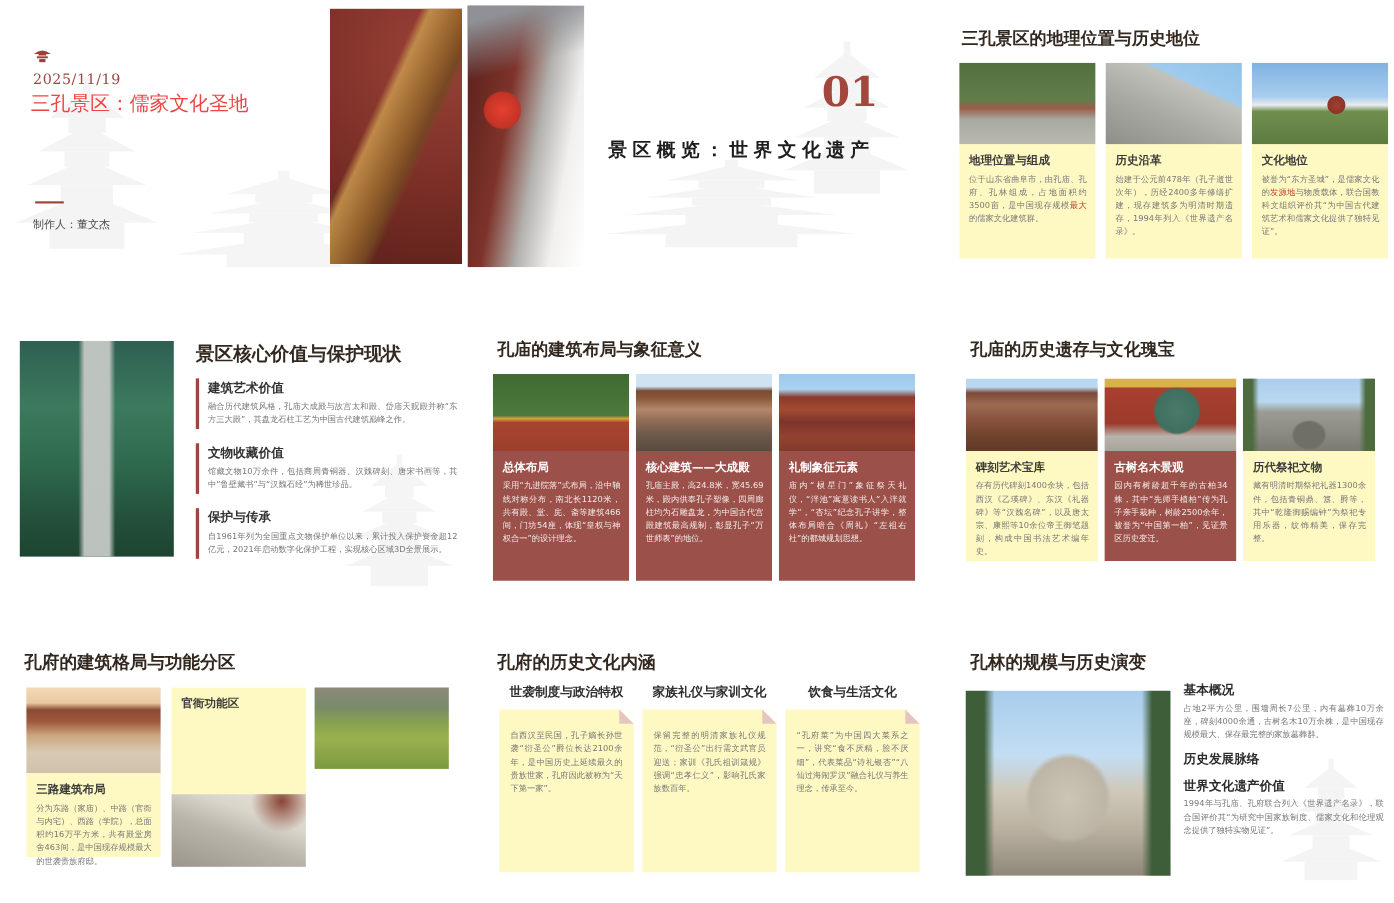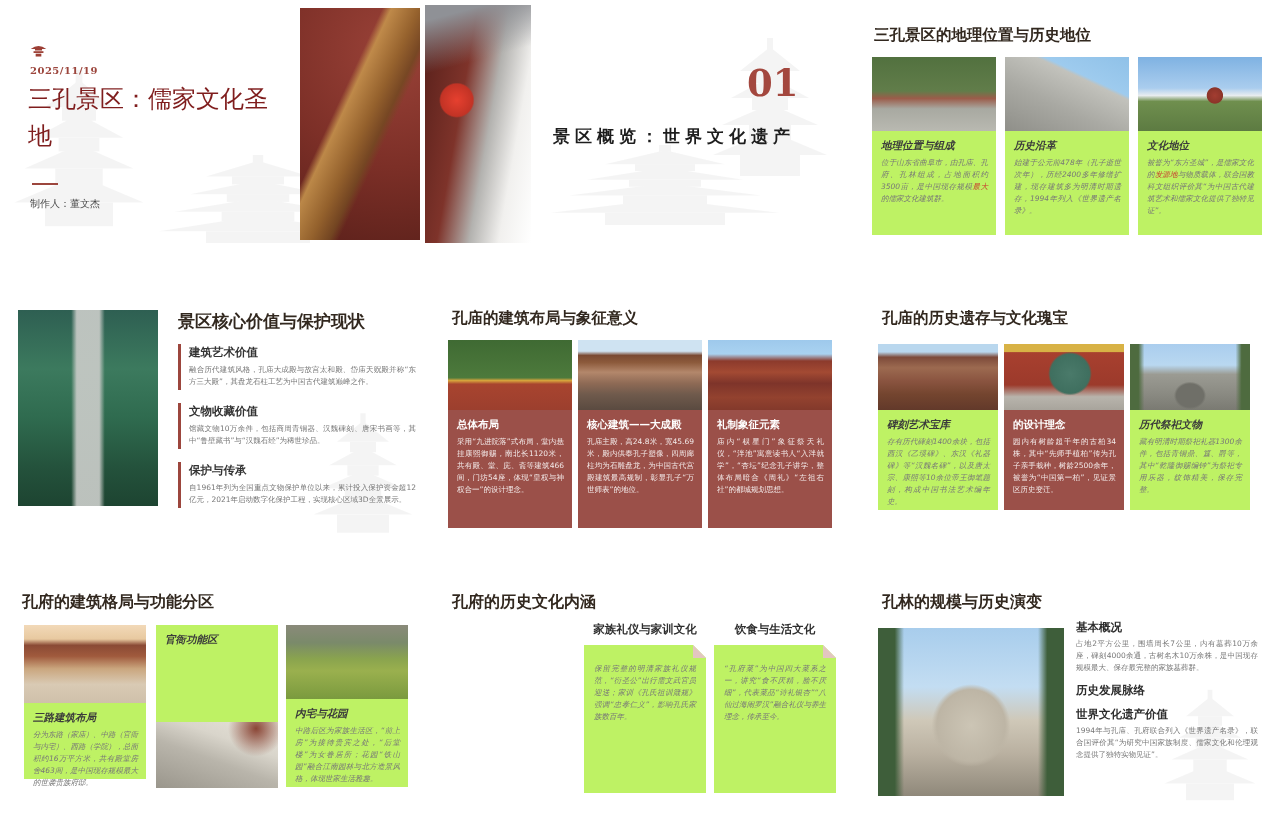--- a/index.html
+++ b/index.html
@@ -20,28 +20,28 @@
   #s5{left:440px;top:298px;width:410px;height:238px;}
   #s6{left:870px;top:298px;width:397px;height:238px;}
   #s7{left:8px;top:580px;width:412px;height:238px;}
   #s8{left:440px;top:580px;width:410px;height:238px;}
   #s9{left:870px;top:580px;width:397px;height:238px;}
   
   .slide-title{font-family:"DejaVu Serif","Liberation Serif",serif;font-weight:bold;color:#32281f;}
   .card-heading{font-weight:bold;color:#3b3b3b;font-size:10.5px;margin:0 0 4px 0;}
   .small-txt{font-size:7.5px;line-height:1.6;color:#777;text-align:justify;}
   .hl{color:#c8392e;}
-  .pink{background:#bef264;font-style:italic;}
+  .pink{background:#fef9c3;}
   .darkcard{background:#9b5049;}
   .darkcard .card-heading{color:#ffffff;}
   .darkcard .small-txt{color:rgba(255,255,255,.88);}
   
   .s1-icon{left:22px;top:38px;width:17px;height:15px;}
-  .s1-date{left:22px;top:60px;font-size:10px;color:#9c463d;letter-spacing:.5px;font-weight:bold;}
-  .s1-title{left:20px;top:76px;width:250px;font-size:24px;line-height:1.55;color:#7f1d1d;}
+  .s1-date{left:22px;top:60px;font-size:13px;color:#9c463d;letter-spacing:.5px;font-weight:normal;}
+  .s1-title{left:20px;top:76px;width:250px;font-size:18px;line-height:1.55;color:#ef4444;}
   .s1-divider{left:24px;top:178px;width:26px;height:2px;background:#9c463d;}
   .s1-author{left:22px;top:192px;font-size:10px;color:#4a4a4a;}
   .s1-photo{left:292px;top:3px;width:121px;height:232px;
     background:
       linear-gradient(115deg, rgba(201,150,82,0) 36%, rgba(196,146,76,.9) 40%, rgba(150,100,45,.95) 52%, rgba(116,72,34,.9) 60%, rgba(201,150,82,0) 64%),
       radial-gradient(circle at 78% 18%, #9a4238 0%, #7c2f27 55%, #5c211b 100%);}
   
   .s2-photo{left:0;top:0;width:106px;height:238px;
     background:
       radial-gradient(circle at 30% 40%, #e6402f 0%, #c23325 10%, rgba(0,0,0,0) 11%),
@@ -222,21 +222,21 @@
   </div>
 </div>
 
 <div class="slide" id="s5">
   <div class="abs slide-title s5-title">孔庙的建筑布局与象征意义</div>
 
   <div class="card s5-card" style="left:8px">
     <div class="ph f-redwall" style="position:relative;height:70px"></div>
     <div class="body darkcard" style="height:110px">
       <div class="card-heading">总体布局</div>
-      <div class="small-txt">采用“九进院落”式布局，堂内悬挂康熙御赐，南北长1120米，共有殿、堂、庑、斋等建筑466间，门坊54座，体现“皇权与神权合一”的设计理念。</div>
+      <div class="small-txt">采用“九进院落”式布局，沿中轴线对称分布，南北长1120米，共有殿、堂、庑、斋等建筑466间，门坊54座，体现“皇权与神权合一”的设计理念。</div>
     </div>
   </div>
 
   <div class="card s5-card" style="left:138px">
     <div class="ph f-hall" style="position:relative;height:70px"></div>
     <div class="body darkcard" style="height:110px">
       <div class="card-heading">核心建筑——大成殿</div>
       <div class="small-txt">孔庙主殿，高24.8米，宽45.69米，殿内供奉孔子塑像，四周廊柱均为石雕盘龙，为中国古代宫殿建筑最高规制，彰显孔子“万世师表”的地位。</div>
     </div>
   </div>
@@ -257,21 +257,21 @@
     <div class="ph f-beike" style="position:relative;height:66px"></div>
     <div class="body pink" style="height:92px">
       <div class="card-heading">碑刻艺术宝库</div>
       <div class="small-txt">存有历代碑刻1400余块，包括西汉《乙瑛碑》、东汉《礼器碑》等“汉魏名碑”，以及唐太宗、康熙等10余位帝王御笔题刻，构成中国书法艺术编年史。</div>
     </div>
   </div>
 
   <div class="card s6-card" style="left:134px">
     <div class="ph f-gushu" style="position:relative;height:66px"></div>
     <div class="body darkcard" style="height:92px">
-      <div class="card-heading">的设计理念</div>
+      <div class="card-heading">古树名木景观</div>
       <div class="small-txt">园内有树龄超千年的古柏34株，其中“先师手植柏”传为孔子亲手栽种，树龄2500余年，被誉为“中国第一柏”，见证景区历史变迁。</div>
     </div>
   </div>
 
   <div class="card s6-card" style="left:260px">
     <div class="ph f-jisi" style="position:relative;height:66px"></div>
     <div class="body pink" style="height:92px">
       <div class="card-heading">历代祭祀文物</div>
       <div class="small-txt">藏有明清时期祭祀礼器1300余件，包括青铜鼎、簋、爵等，其中“乾隆御赐编钟”为祭祀专用乐器，纹饰精美，保存完整。</div>
     </div>
@@ -286,29 +286,31 @@
     <div class="card-heading">三路建筑布局</div>
     <div class="small-txt">分为东路（家庙）、中路（官衙与内宅）、西路（学院），总面积约16万平方米，共有殿堂房舍463间，是中国现存规模最大的世袭贵族府邸。</div>
   </div>
 
   <div class="s7-block s7-col2 pink s7-txt" style="top:45px;height:97px;box-sizing:border-box;width:122px">
     <div class="card-heading">官衙功能区</div>
   </div>
   <div class="s7-block s7-col2 ph f-path" style="top:142px;height:66px"></div>
 
   <div class="s7-block s7-col3 ph f-pond" style="top:45px;height:74px"></div>
-  <div class="s7-block s7-col3 pink s7-txt" style="top:119px;height:88px;box-sizing:border-box;width:122px">
-    <div class="card-heading">内宅与花园</div>
-    <div class="small-txt">中路后区为家族生活区，“前上房”为接待贵宾之处，“后堂楼”为女眷居所；花园“铁山园”融合江南园林与北方造景风格，体现世家生活雅趣。</div>
-  </div>
 </div>
 
 <div class="slide" id="s8">
   <div class="abs slide-title s8-title">孔府的历史文化内涵</div>
 
+  <div class="s8-col" style="left:14px">
+    <div class="hd">世袭制度与政治特权</div>
+    <div class="s8-card pink">
+      <div class="small-txt">自西汉至民国，孔子嫡长孙世袭“衍圣公”爵位长达2100余年，是中国历史上延续最久的贵族世家，孔府因此被称为“天下第一家”。</div>
+    </div>
+  </div>
   <div class="s8-col" style="left:274px">
     <div class="hd">饮食与生活文化</div>
     <div class="s8-card pink">
       <div class="small-txt">“孔府菜”为中国四大菜系之一，讲究“食不厌精，脍不厌细”，代表菜品“诗礼银杏”“八仙过海闹罗汉”融合礼仪与养生理念，传承至今。</div>
     </div>
   </div>
   <div class="s8-col" style="left:144px">
     <div class="hd">家族礼仪与家训文化</div>
     <div class="s8-card pink">
       <div class="small-txt">保留完整的明清家族礼仪规范，“衍圣公”出行需文武官员迎送；家训《孔氏祖训箴规》强调“忠孝仁义”，影响孔氏家族数百年。</div>

